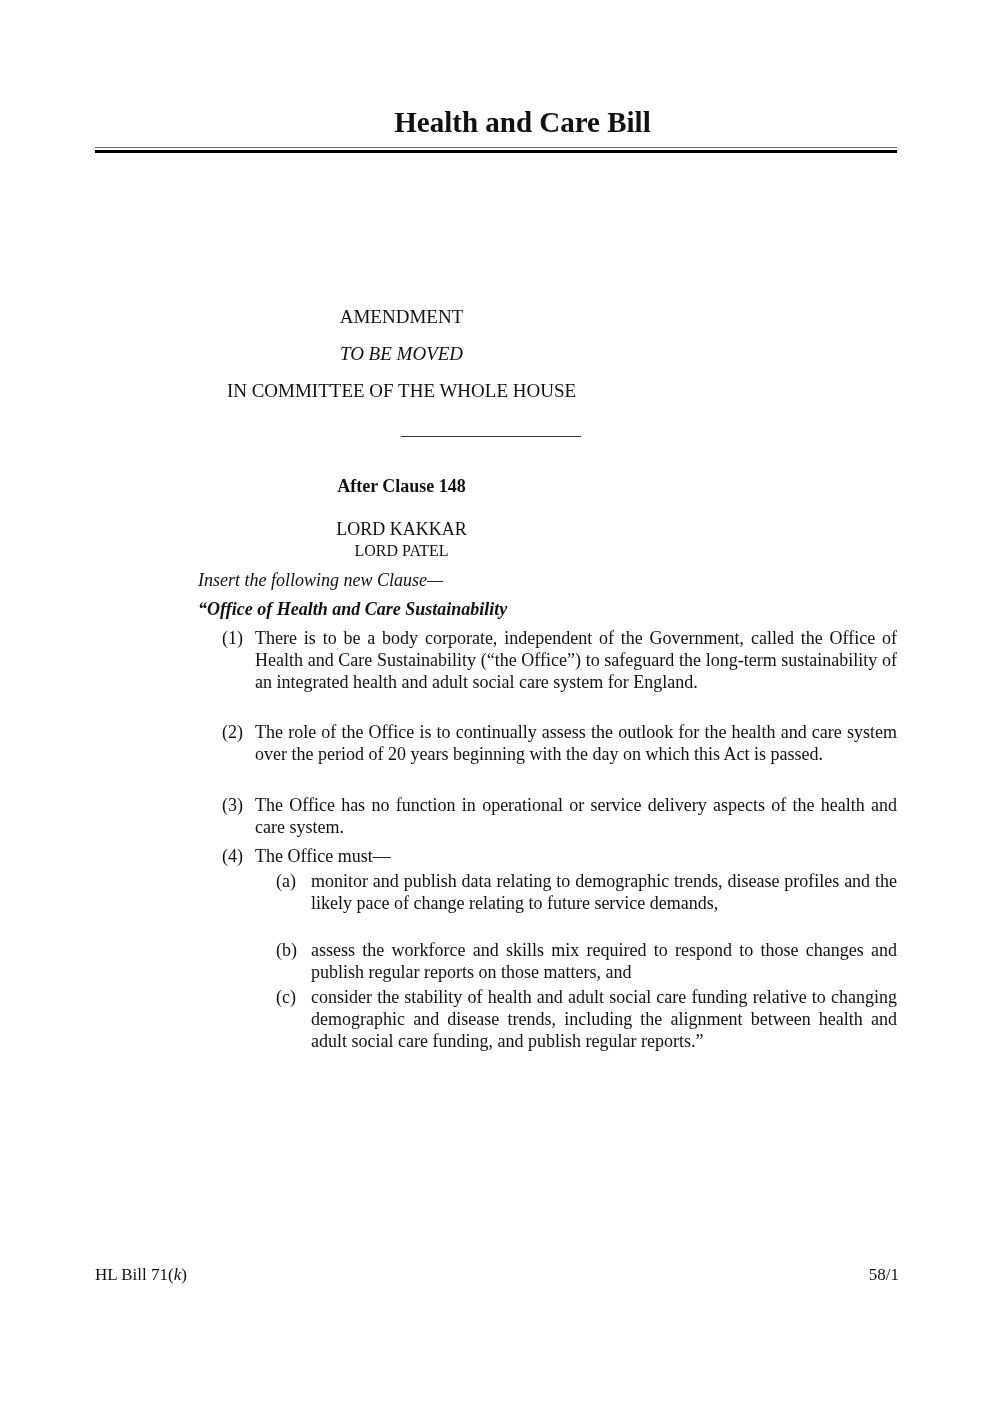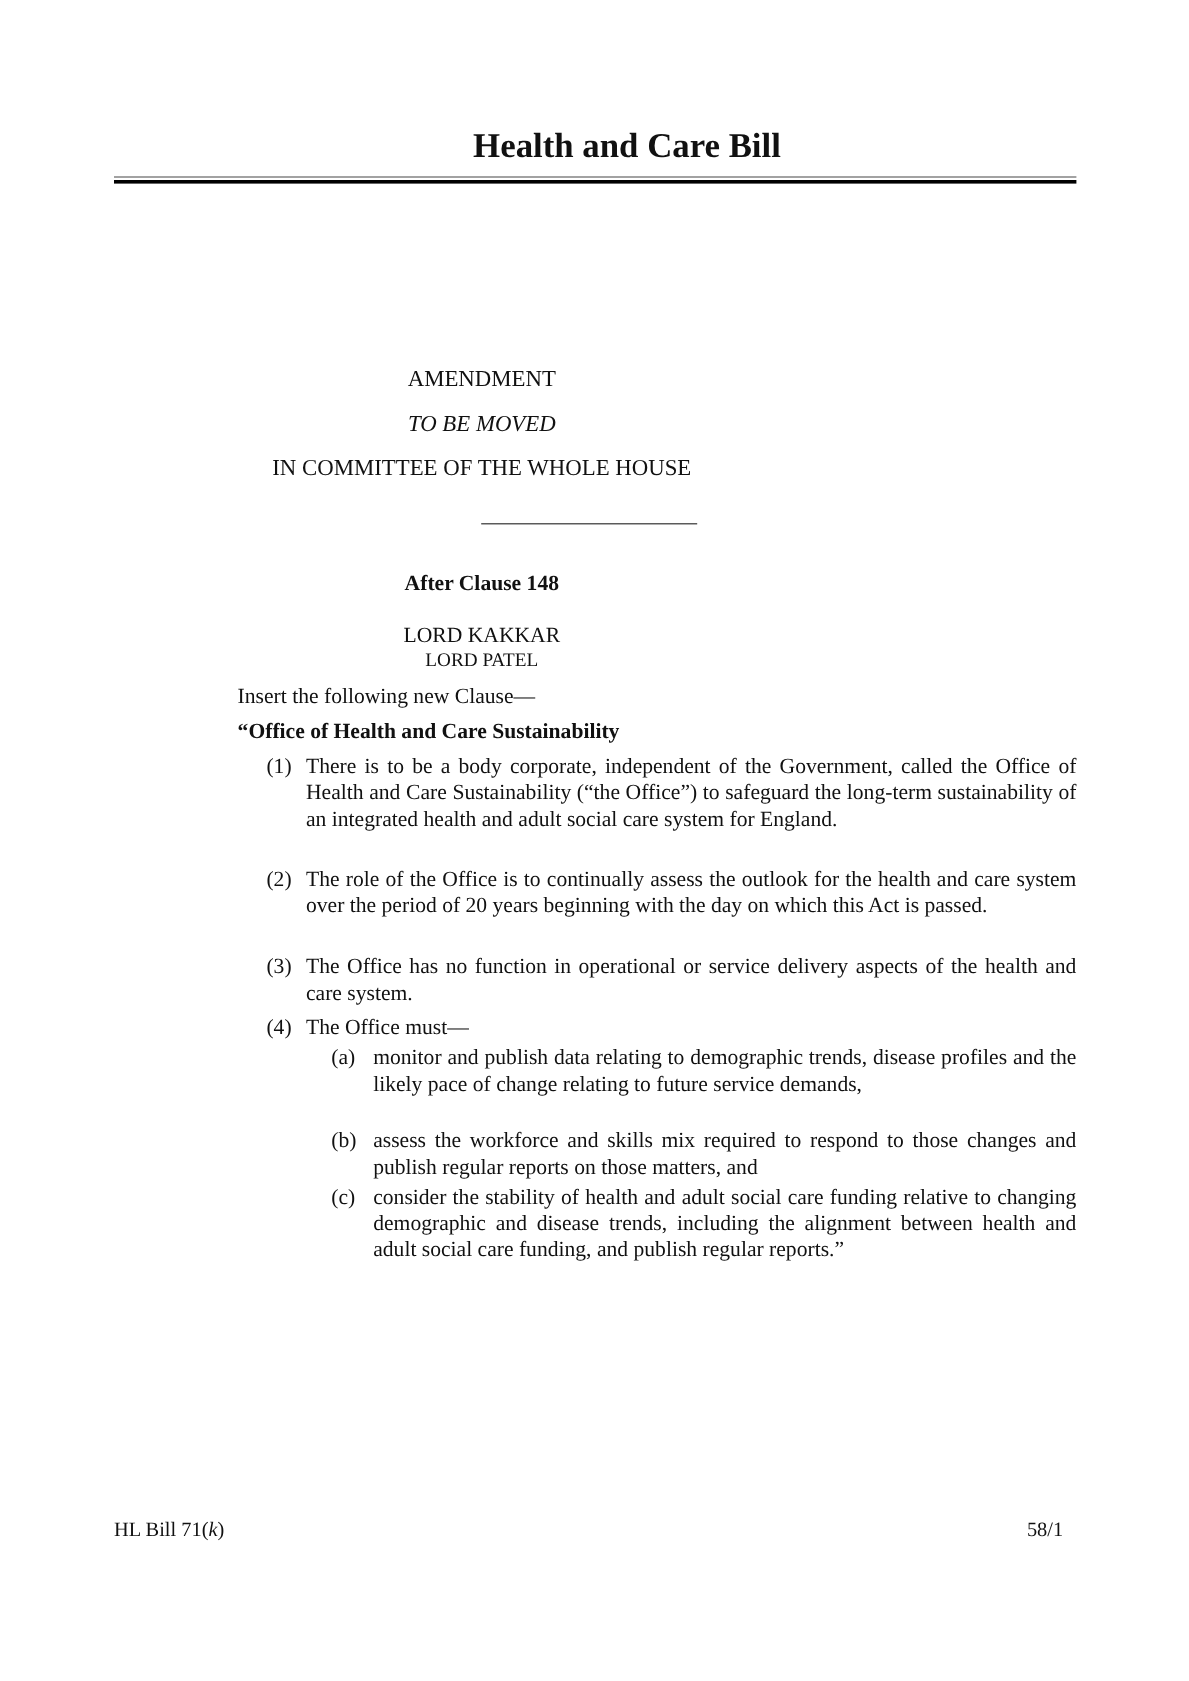--- a/index.html
+++ b/index.html
@@ -12,21 +12,21 @@
     left: 0; width: 991px; top: 106px; text-align: center;
     font-size: 29px; font-weight: bold; letter-spacing: 0px; padding-left: 27px;
   }
   .rule-thin { left: 95px; width: 802px; top: 147px; height: 1px; background: #666; }
   .rule-thick { left: 95px; width: 802px; top: 150px; height: 3px; background: #000; }
   .center-line {
     left: 0; width: 803px; text-align: center; font-size: 19px;
   }
   .short-rule { left: 401px; width: 180px; top: 436px; height: 1px; background: #333; }
   .bold { font-weight: bold; }
-  .body-text { font-size: 18px; line-height: 22px; }
+  .body-text { font-size: 18px; line-height: 22px; font-style: italic; }
   .clause {
     left: 222px; width: 675px; font-size: 18px; line-height: 22px;
     text-align: justify;
   }
   .clause .num { position: absolute; left: 0; top: 0; }
   .clause .txt { margin-left: 33px; display: block; text-align: justify; }
   .sub {
     left: 276px; width: 621px; font-size: 18px; line-height: 22px;
   }
   .sub .num { position: absolute; left: 0; top: 0; }
@@ -83,13 +83,13 @@
   <span class="num">(b)</span>
   <span class="txt">assess the workforce and skills mix required to respond to those changes and publish regular reports on those matters, and</span>
 </div>
 
 <div class="abs sub" style="top:986px;">
   <span class="num">(c)</span>
   <span class="txt">consider the stability of health and adult social care funding relative to changing demographic and disease trends, including the alignment between health and adult social care funding, and publish regular reports.”</span>
 </div>
 
 <div class="abs footer" style="left:95px;"><span>HL Bill 71(</span><i>k</i><span>)</span></div>
-<div class="abs footer" style="right:105px;">58/1</div>
+<div class="abs footer" style="right:92px;">58/1</div>
 
 </body></html>

